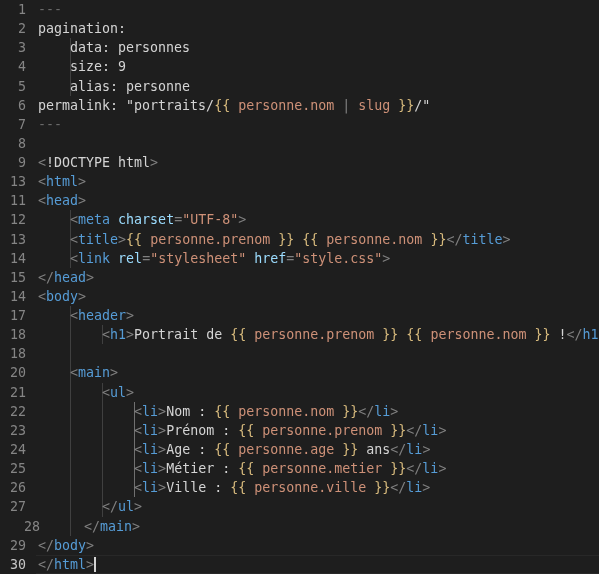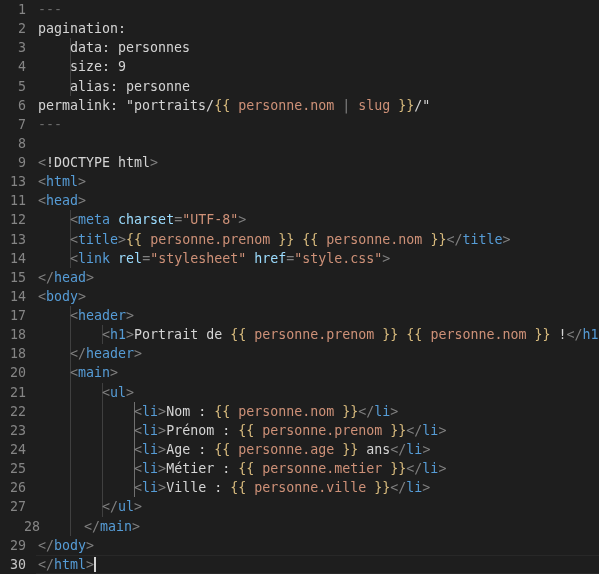--- a/index.html
+++ b/index.html
@@ -115,21 +115,21 @@
       <div class="line" style="top: 153.04px; position: absolute; left: 0px; right: 0px;"><span class="ln">9</span><span class="code"><span class="t-brack">&lt;</span><span class="t-plain">!DOCTYPE</span><span class="t-plain"> </span><span class="t-plain">html</span><span class="t-brack">&gt;</span></span></div>
       <div class="line" style="top: 172.17px; position: absolute; left: 0px; right: 0px;"><span class="ln">13</span><span class="code"><span class="t-brack">&lt;</span><span class="t-tag">html</span><span class="t-brack">&gt;</span></span></div>
       <div class="line" style="top: 191.3px; position: absolute; left: 0px; right: 0px;"><span class="ln">11</span><span class="code"><span class="t-brack">&lt;</span><span class="t-tag">head</span><span class="t-brack">&gt;</span></span></div>
       <div class="line" style="top: 210.43px; position: absolute; left: 0px; right: 0px;"><span class="ln">12</span><span class="code"><span class="t-plain">    </span><span class="t-brack">&lt;</span><span class="t-tag">meta</span><span class="t-plain"> </span><span class="t-attr">charset</span><span class="t-brack">=</span><span class="t-str">"UTF-8"</span><span class="t-brack">&gt;</span></span></div>
       <div class="line" style="top: 229.56px; position: absolute; left: 0px; right: 0px;"><span class="ln">13</span><span class="code"><span class="t-plain">    </span><span class="t-brack">&lt;</span><span class="t-tag">title</span><span class="t-brack">&gt;</span><span class="t-delim">{{</span><span class="t-plain"> </span><span class="t-var">personne.prenom</span><span class="t-plain"> </span><span class="t-delim">}}</span><span class="t-plain"> </span><span class="t-delim">{{</span><span class="t-plain"> </span><span class="t-var">personne.nom</span><span class="t-plain"> </span><span class="t-delim">}}</span><span class="t-brack">&lt;/</span><span class="t-tag">title</span><span class="t-brack">&gt;</span></span></div>
       <div class="line" style="top: 248.69px; position: absolute; left: 0px; right: 0px;"><span class="ln">14</span><span class="code"><span class="t-plain">    </span><span class="t-brack">&lt;</span><span class="t-tag">link</span><span class="t-plain"> </span><span class="t-attr">rel</span><span class="t-brack">=</span><span class="t-str">"stylesheet"</span><span class="t-plain"> </span><span class="t-attr">href</span><span class="t-brack">=</span><span class="t-str">"style.css"</span><span class="t-brack">&gt;</span></span></div>
       <div class="line" style="top: 267.82px; position: absolute; left: 0px; right: 0px;"><span class="ln">15</span><span class="code"><span class="t-brack">&lt;/</span><span class="t-tag">head</span><span class="t-brack">&gt;</span></span></div>
       <div class="line" style="top: 286.95px; position: absolute; left: 0px; right: 0px;"><span class="ln">14</span><span class="code"><span class="t-brack">&lt;</span><span class="t-tag">body</span><span class="t-brack">&gt;</span></span></div>
       <div class="line" style="top: 306.08px; position: absolute; left: 0px; right: 0px;"><span class="ln">17</span><span class="code"><span class="t-plain">    </span><span class="t-brack">&lt;</span><span class="t-tag">header</span><span class="t-brack">&gt;</span></span></div>
       <div class="line" style="top: 325.21px; position: absolute; left: 0px; right: 0px;"><span class="ln">18</span><span class="code"><span class="t-plain">        </span><span class="t-brack">&lt;</span><span class="t-tag">h1</span><span class="t-brack">&gt;</span><span class="t-plain">Portrait de </span><span class="t-delim">{{</span><span class="t-plain"> </span><span class="t-var">personne.prenom</span><span class="t-plain"> </span><span class="t-delim">}}</span><span class="t-plain"> </span><span class="t-delim">{{</span><span class="t-plain"> </span><span class="t-var">personne.nom</span><span class="t-plain"> </span><span class="t-delim">}}</span><span class="t-plain"> !</span><span class="t-brack">&lt;/</span><span class="t-tag">h1</span><span class="t-brack">&gt;</span></span></div>
-      <div class="line" style="top: 344.34px; position: absolute; left: 0px; right: 0px;"><span class="ln">18</span><span class="code"><span class="t-plain">    </span><span class="t-brack">&lt;/</span><span class="t-tag">header</span><span class="t-brack">&gt;</span></span></div>
+      <div class="line" style="top: 344.34px; position: absolute; left: 0px; right: 0px;"><span class="ln">18</span></div>
       <div class="line" style="top: 363.47px; position: absolute; left: 0px; right: 0px;"><span class="ln">20</span><span class="code"><span class="t-plain">    </span><span class="t-brack">&lt;</span><span class="t-tag">main</span><span class="t-brack">&gt;</span></span></div>
       <div class="line" style="top: 382.6px; position: absolute; left: 0px; right: 0px;"><span class="ln">21</span><span class="code"><span class="t-plain">        </span><span class="t-brack">&lt;</span><span class="t-tag">ul</span><span class="t-brack">&gt;</span></span></div>
       <div class="line" style="top: 401.73px; position: absolute; left: 0px; right: 0px;"><span class="ln">22</span><span class="code"><span class="t-plain">            </span><span class="t-brack">&lt;</span><span class="t-tag">li</span><span class="t-brack">&gt;</span><span class="t-plain">Nom : </span><span class="t-delim">{{</span><span class="t-plain"> </span><span class="t-var">personne.nom</span><span class="t-plain"> </span><span class="t-delim">}}</span><span class="t-brack">&lt;/</span><span class="t-tag">li</span><span class="t-brack">&gt;</span></span></div>
       <div class="line" style="top: 420.86px; position: absolute; left: 0px; right: 0px;"><span class="ln">23</span><span class="code"><span class="t-plain">            </span><span class="t-brack">&lt;</span><span class="t-tag">li</span><span class="t-brack">&gt;</span><span class="t-plain">Prénom : </span><span class="t-delim">{{</span><span class="t-plain"> </span><span class="t-var">personne.prenom</span><span class="t-plain"> </span><span class="t-delim">}}</span><span class="t-brack">&lt;/</span><span class="t-tag">li</span><span class="t-brack">&gt;</span></span></div>
       <div class="line" style="top: 439.99px; position: absolute; left: 0px; right: 0px;"><span class="ln">24</span><span class="code"><span class="t-plain">            </span><span class="t-brack">&lt;</span><span class="t-tag">li</span><span class="t-brack">&gt;</span><span class="t-plain">Age : </span><span class="t-delim">{{</span><span class="t-plain"> </span><span class="t-var">personne.age</span><span class="t-plain"> </span><span class="t-delim">}}</span><span class="t-plain"> ans</span><span class="t-brack">&lt;/</span><span class="t-tag">li</span><span class="t-brack">&gt;</span></span></div>
       <div class="line" style="top: 459.12px; position: absolute; left: 0px; right: 0px;"><span class="ln">25</span><span class="code"><span class="t-plain">            </span><span class="t-brack">&lt;</span><span class="t-tag">li</span><span class="t-brack">&gt;</span><span class="t-plain">Métier : </span><span class="t-delim">{{</span><span class="t-plain"> </span><span class="t-var">personne.metier</span><span class="t-plain"> </span><span class="t-delim">}}</span><span class="t-brack">&lt;/</span><span class="t-tag">li</span><span class="t-brack">&gt;</span></span></div>
       <div class="line" style="top: 478.25px; position: absolute; left: 0px; right: 0px;"><span class="ln">26</span><span class="code"><span class="t-plain">            </span><span class="t-brack">&lt;</span><span class="t-tag">li</span><span class="t-brack">&gt;</span><span class="t-plain">Ville : </span><span class="t-delim">{{</span><span class="t-plain"> </span><span class="t-var">personne.ville</span><span class="t-plain"> </span><span class="t-delim">}}</span><span class="t-brack">&lt;/</span><span class="t-tag">li</span><span class="t-brack">&gt;</span></span></div>
       <div class="line" style="top: 497.38px; position: absolute; left: 0px; right: 0px;"><span class="ln">27</span><span class="code"><span class="t-plain">        </span><span class="t-brack">&lt;/</span><span class="t-tag">ul</span><span class="t-brack">&gt;</span></span></div>
       <div class="line" style="top: 516.51px; position: absolute; left: 14px; right: 0px;"><span class="ln">28</span><span class="code"><span class="t-plain">    </span><span class="t-brack">&lt;/</span><span class="t-tag">main</span><span class="t-brack">&gt;</span></span></div>
       <div class="line" style="top: 535.64px; position: absolute; left: 0px; right: 0px;"><span class="ln">29</span><span class="code"><span class="t-brack">&lt;/</span><span class="t-tag">body</span><span class="t-brack">&gt;</span></span></div>

